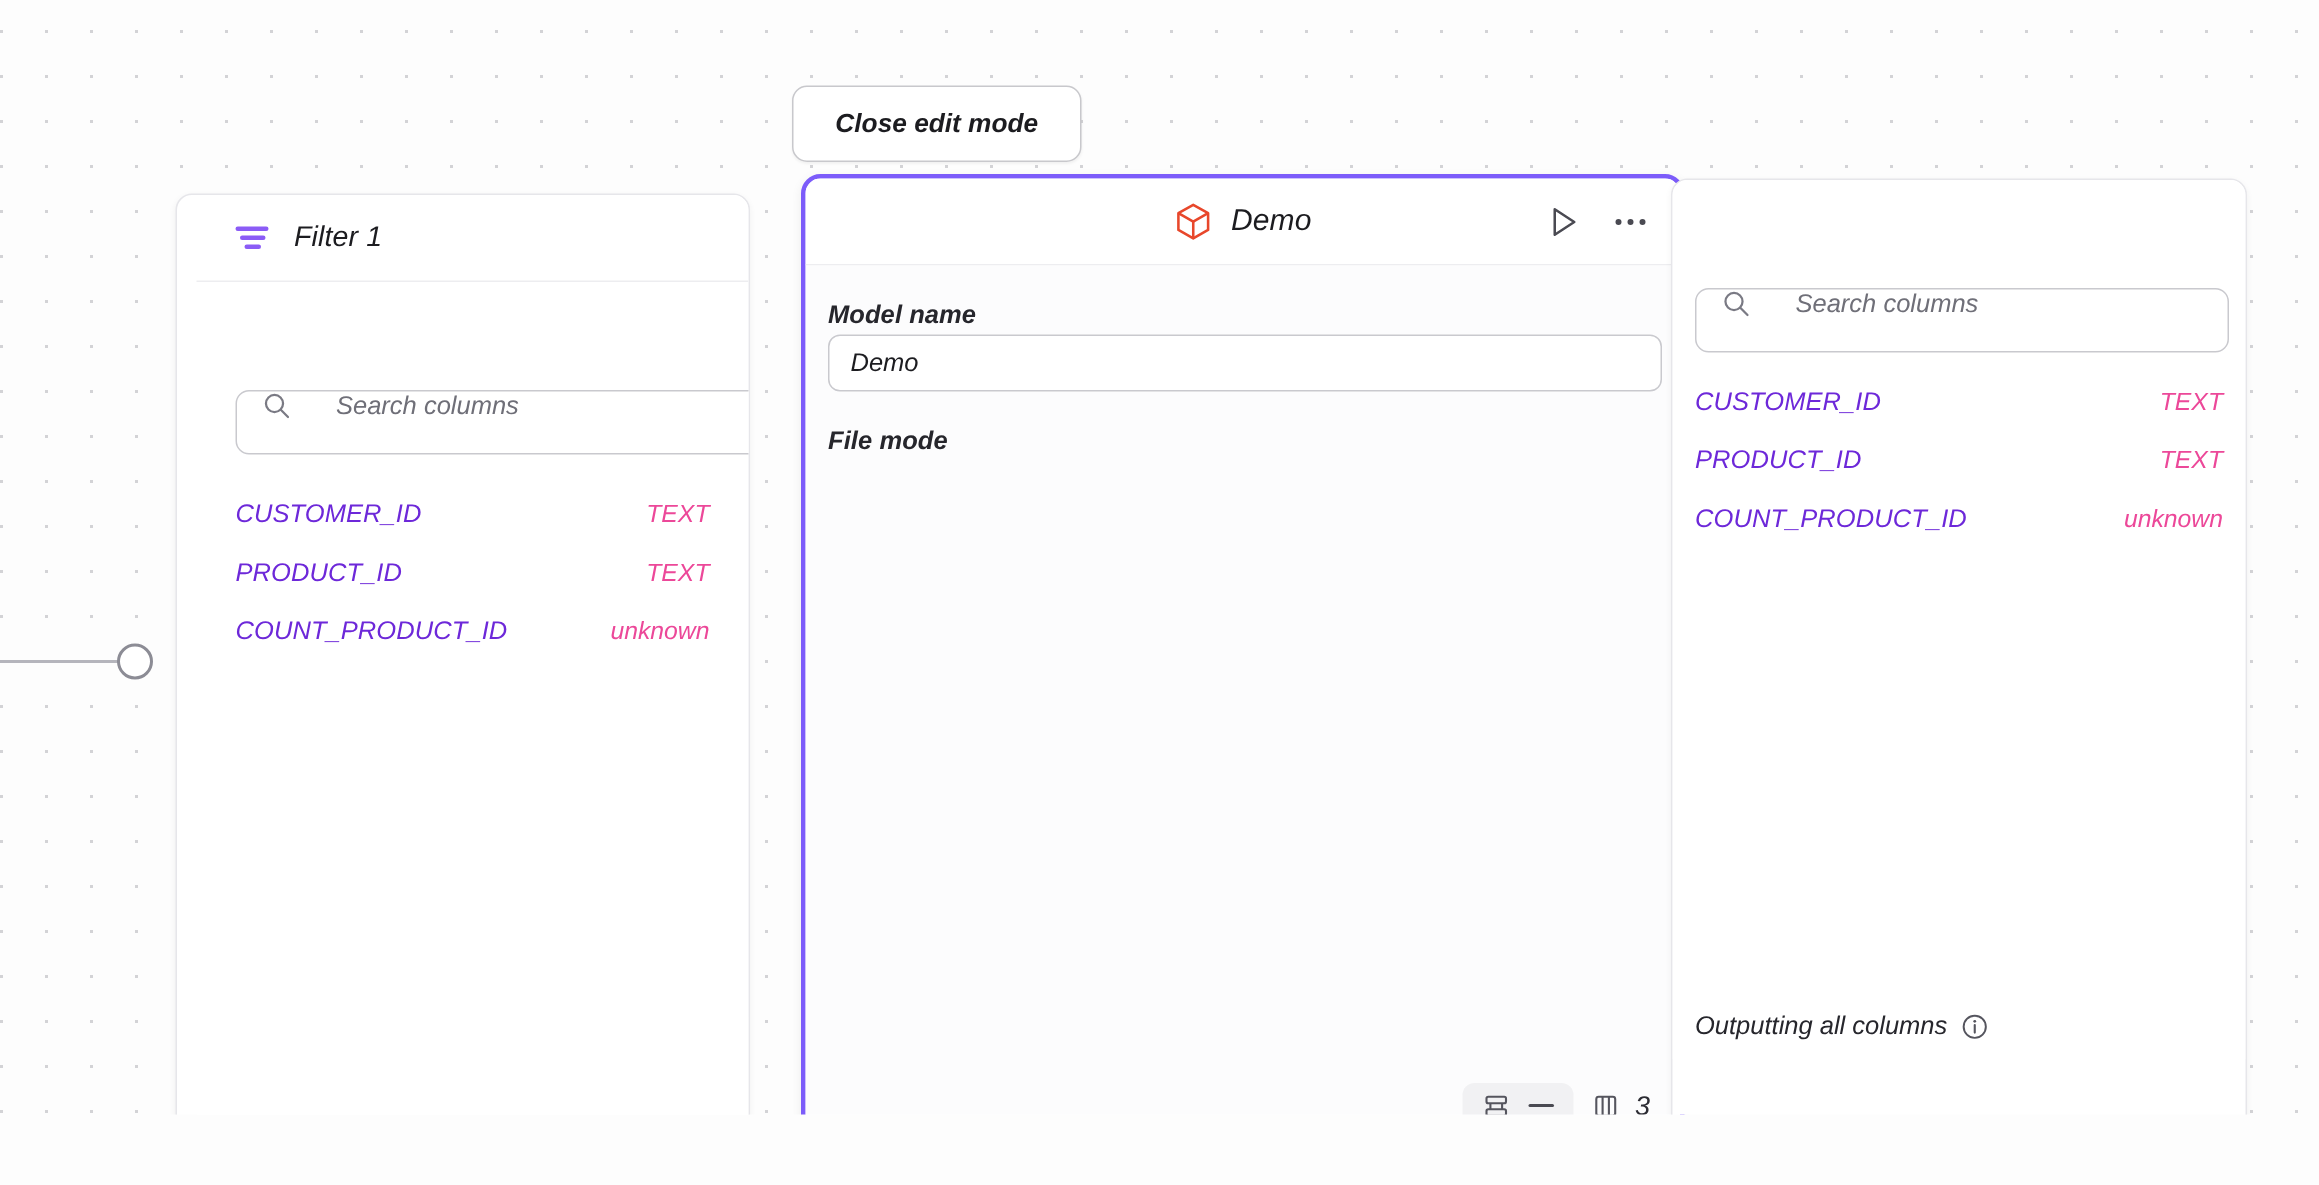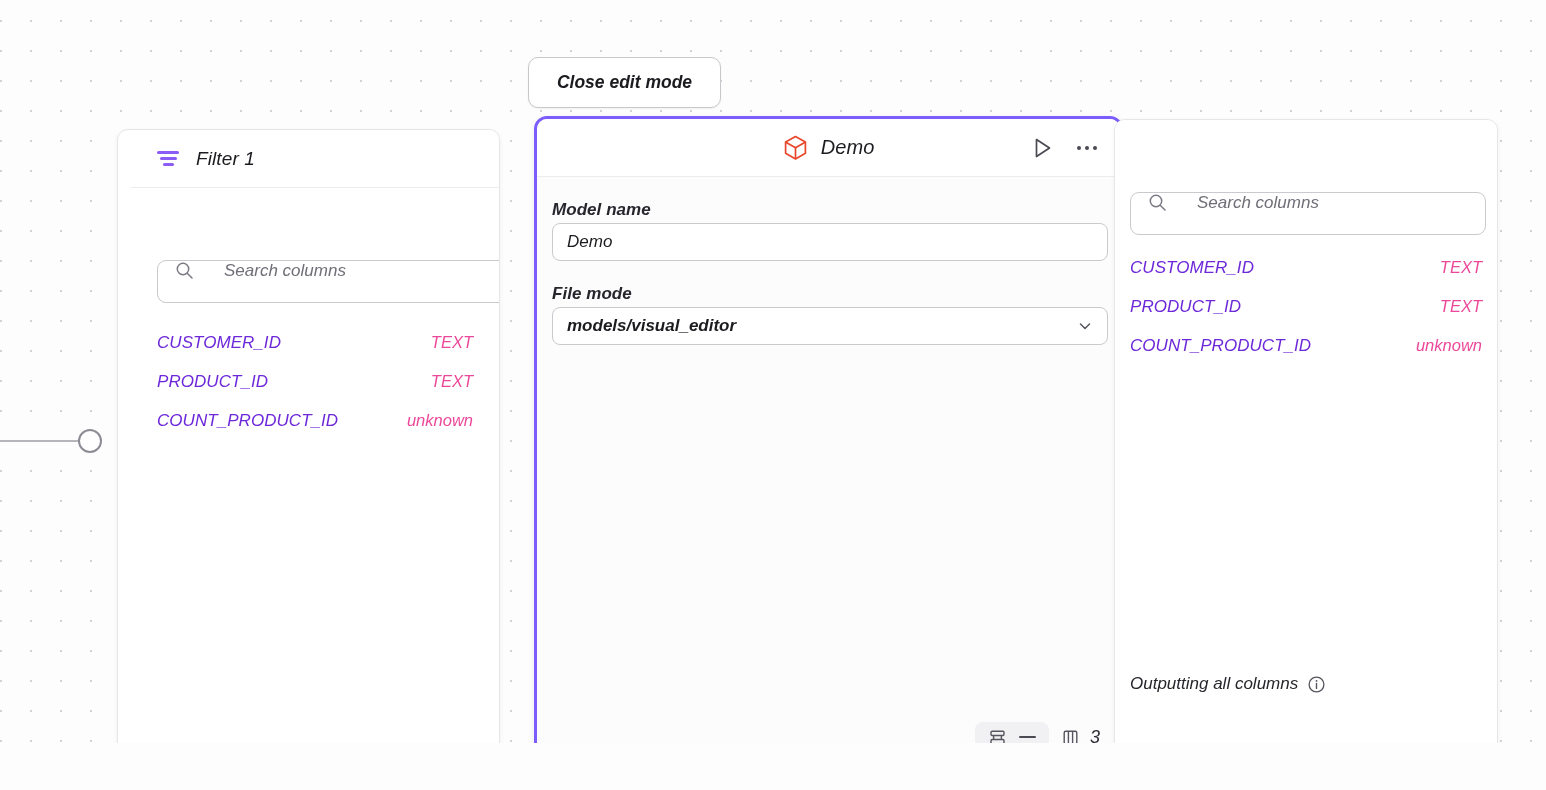--- a/index.html
+++ b/index.html
@@ -383,26 +383,20 @@
     </div>
 
     <div class="panel-body">
 
       <div class="field-label" style="left:15px; top:23px;text-align:right;">Model name</div>
       <div class="field-input" style="left:15px; top:46px; width:556px;">
         <span>Demo</span>
       </div>
 
       <div class="field-label" style="left:15px; top:107px;">File mode</div>
-      <div class="field-input field-select" style="left:15px; top:130px; width:556px;">
-        <span class="sel-value">models/visual_editor</span>
-        <svg width="16" height="16" viewBox="0 0 16 16">
-          <path d="M3.5 6 L8 10.5 L12.5 6" fill="none" stroke="#55555e" stroke-width="1.5" stroke-linecap="round" stroke-linejoin="round"></path>
-        </svg>
-      </div>
 
       <div class="demo-footer">
         <div class="pill">
           <svg width="19" height="19" viewBox="0 0 19 19">
             <rect x="3" y="3.2" width="13" height="4.3" rx="1.2" fill="none" stroke="#55555e" stroke-width="1.4"></rect>
             <rect x="3" y="11.5" width="13" height="4.3" rx="1.2" fill="none" stroke="#55555e" stroke-width="1.4"></rect>
             <line x1="5.6" y1="7.5" x2="5.6" y2="11.5" stroke="#55555e" stroke-width="1.4"></line>
             <line x1="13.4" y1="7.5" x2="13.4" y2="11.5" stroke="#55555e" stroke-width="1.4"></line>
           </svg>
           <span class="dash"></span>

